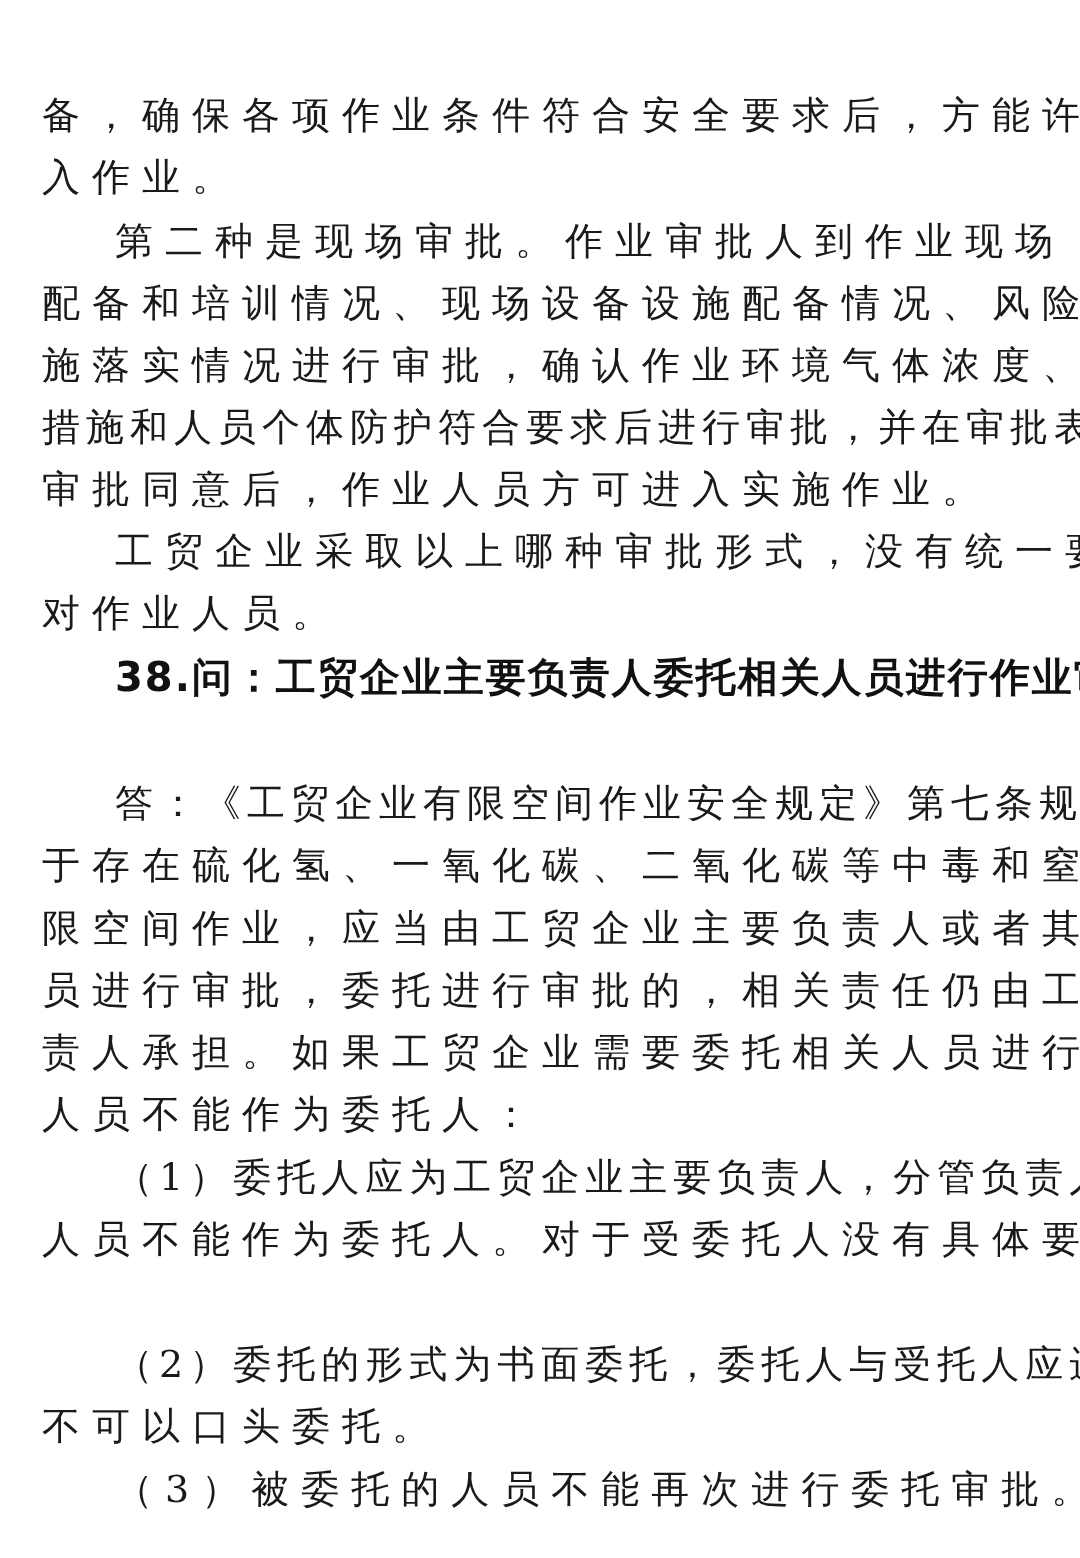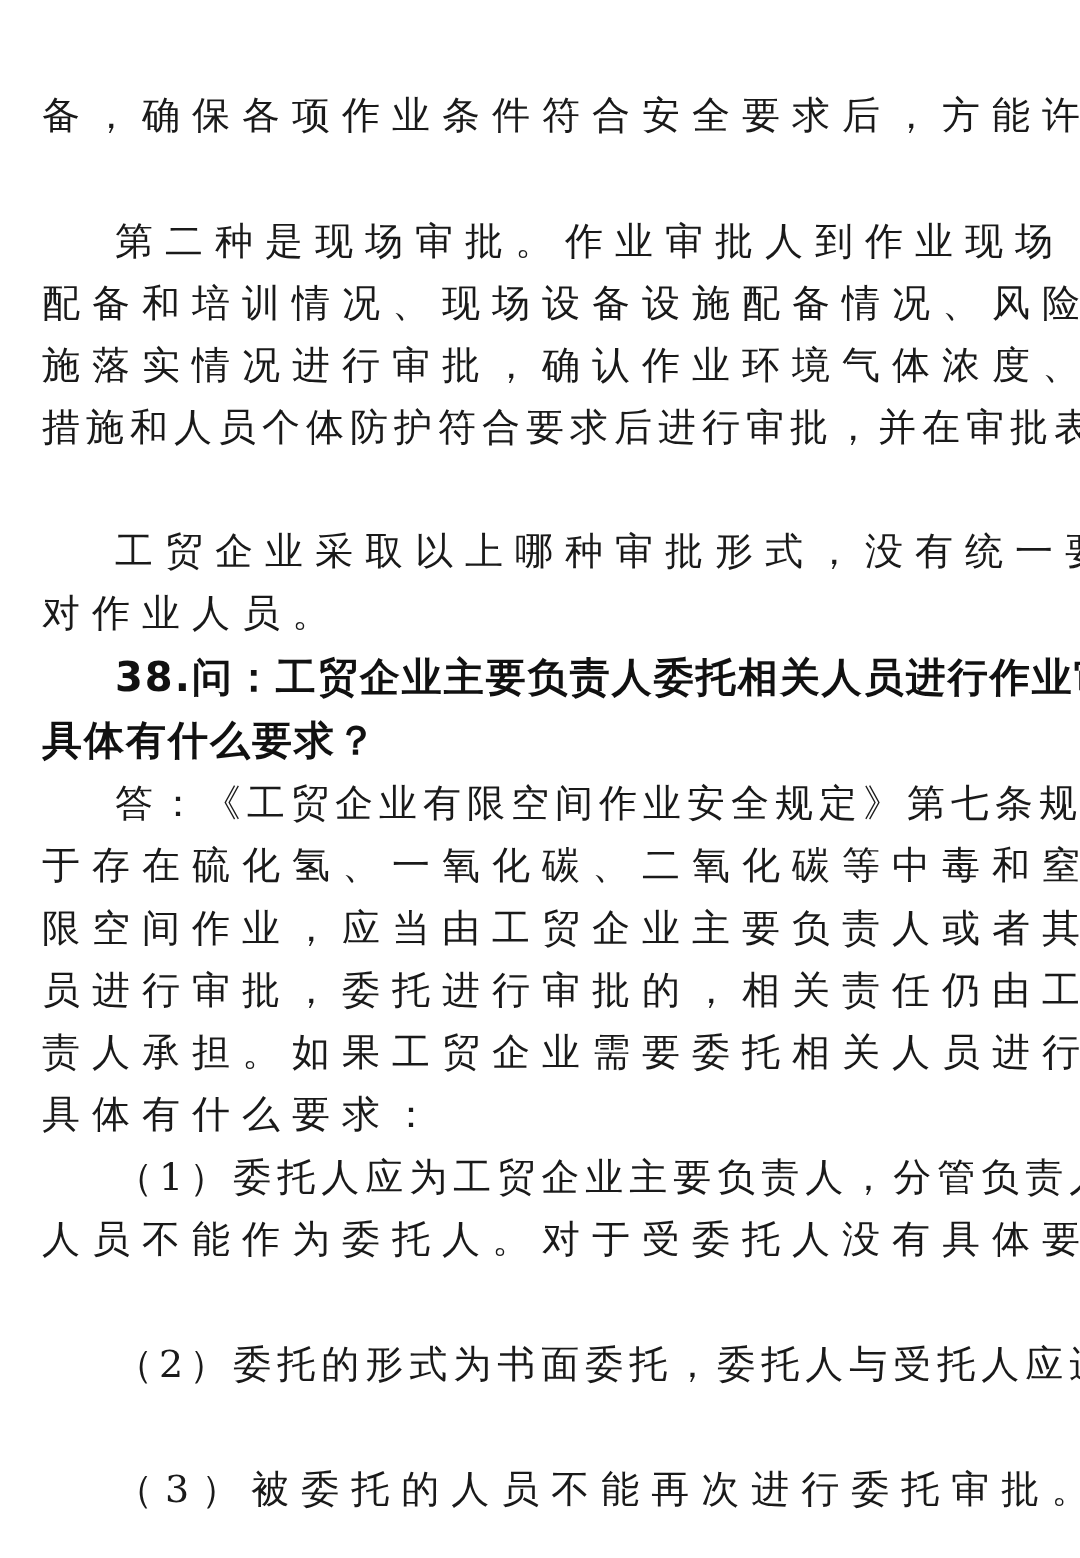--- a/index.html
+++ b/index.html
@@ -42,31 +42,33 @@
     font-size: 40px;
   }
   .line.tight { letter-spacing: 12px; }
   .line.tighter { letter-spacing: 6px; }
 </style>
 </head>
 <body>
 
 <div class="page">
   <div class="line tight" style="top:84px">备，确保各项作业条件符合安全要求后，方能许可作业人员进</div>
+  <div class="line tight" style="top:146px">入作业。</div>
   <div class="line indent tight" style="top:210px">第二种是现场审批。作业审批人到作业现场，对作业人员</div>
   <div class="line tight" style="top:272px">配备和培训情况、现场设备设施配备情况、风险分析及防控措</div>
   <div class="line tight" style="top:334px">施落实情况进行审批，确认作业环境气体浓度、现场安全防护</div>
   <div class="line tighter" style="top:396px">措施和人员个体防护符合要求后进行审批，并在审批表上签字。</div>
+  <div class="line tight" style="top:458px">审批同意后，作业人员方可进入实施作业。</div>
   <div class="line indent tight" style="top:520px">工贸企业采取以上哪种审批形式，没有统一要求。可根据</div>
   <div class="line tight" style="top:582px">对作业人员。</div>
   <div class="line indent bold" style="top:646px">38.问：工贸企业主要负责人委托相关人员进行作业审批，</div>
-  <div class="line bold" style="top:709px">具体有什么要求？</div>
   <div class="line indent tighter" style="top:772px">答：《工贸企业有限空间作业安全规定》第七条规定，对</div>
   <div class="line tight" style="top:834px">于存在硫化氢、一氧化碳、二氧化碳等中毒和窒息等风险的有</div>
   <div class="line tight" style="top:897px">限空间作业，应当由工贸企业主要负责人或者其书面委托的人</div>
   <div class="line tight" style="top:959px">员进行审批，委托进行审批的，相关责任仍由工贸企业主要负</div>
   <div class="line tight" style="top:1021px">责人承担。如果工贸企业需要委托相关人员进行作业审批，委</div>
-  <div class="line tight" style="top:1083px">具体有什么要求：</div>
+  <div class="line tight" style="top:1083px">人员不能作为委托人：</div>
   <div class="line indent tighter" style="top:1146px">（1）委托人应为工贸企业主要负责人，分管负责人等其他</div>
   <div class="line tight" style="top:1208px">人员不能作为委托人。对于受委托人没有具体要求，工贸企业</div>
   <div class="line indent tighter" style="top:1333px">（2）委托的形式为书面委托，委托人与受托人应进行签字，</div>
+  <div class="line tight" style="top:1395px">不可以口头委托。</div>
   <div class="line indent tight" style="top:1458px">（3）被委托的人员不能再次进行委托审批。</div>
 </div>
 
 </body></html>

